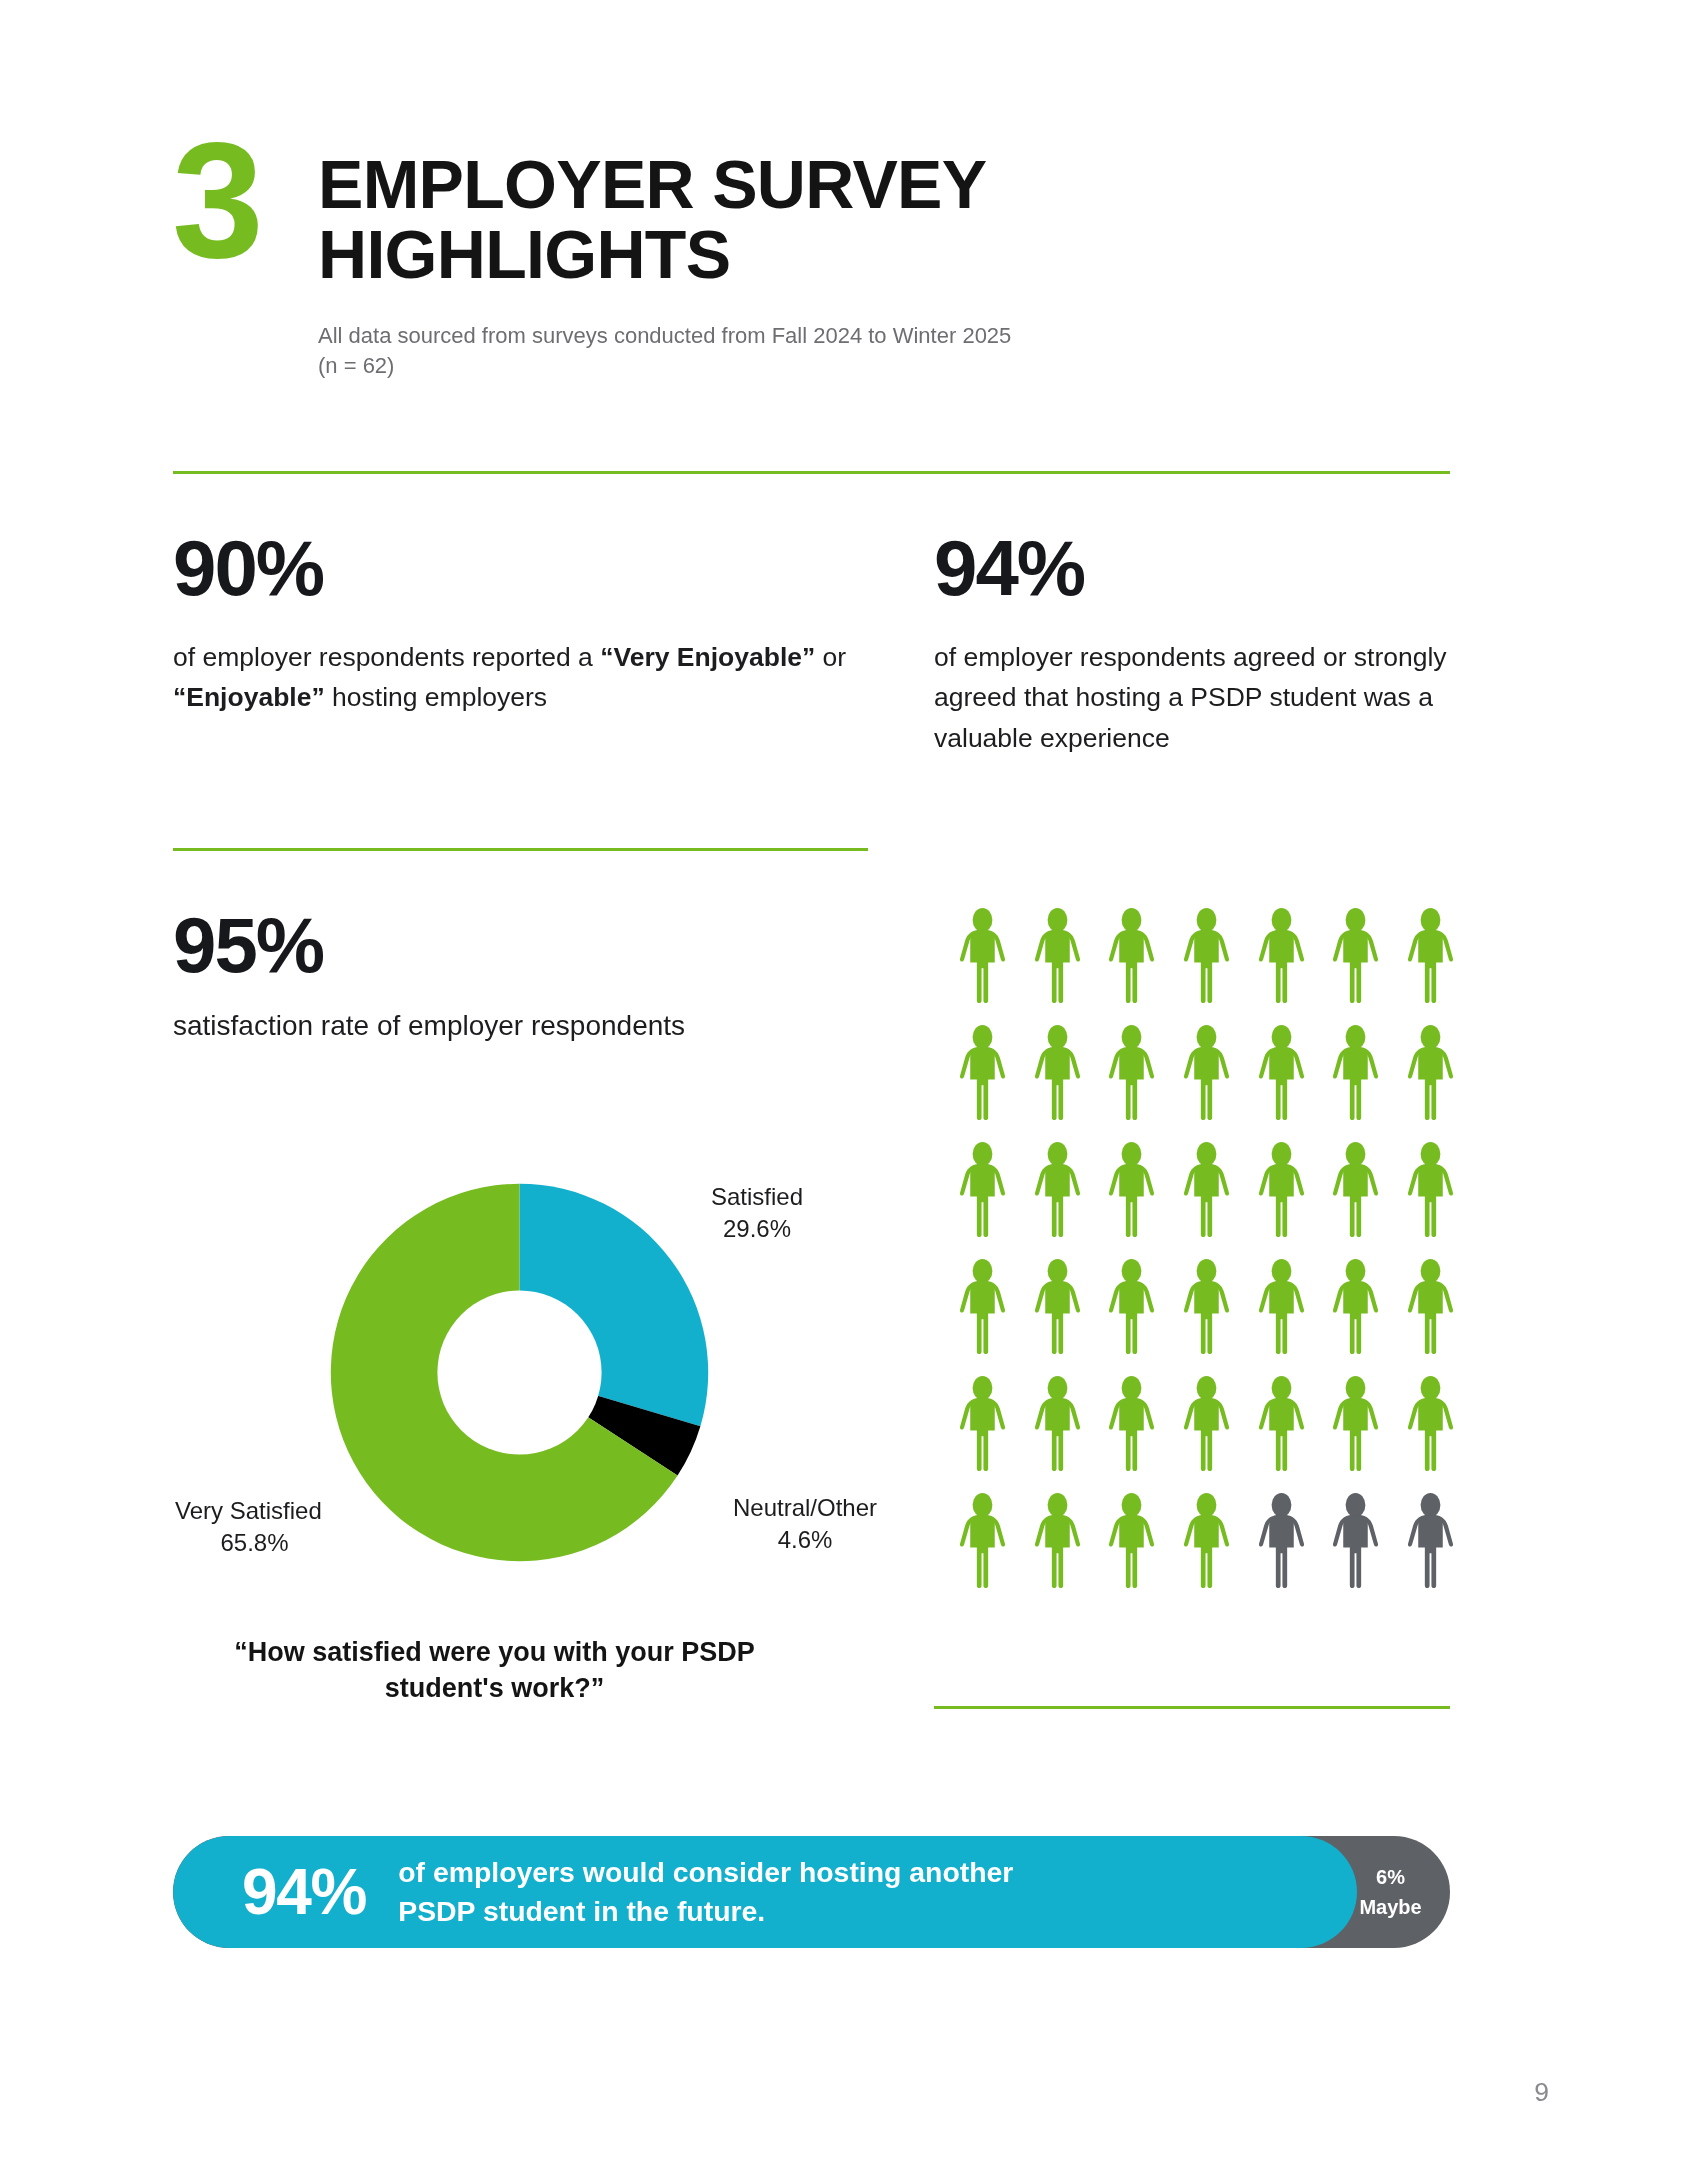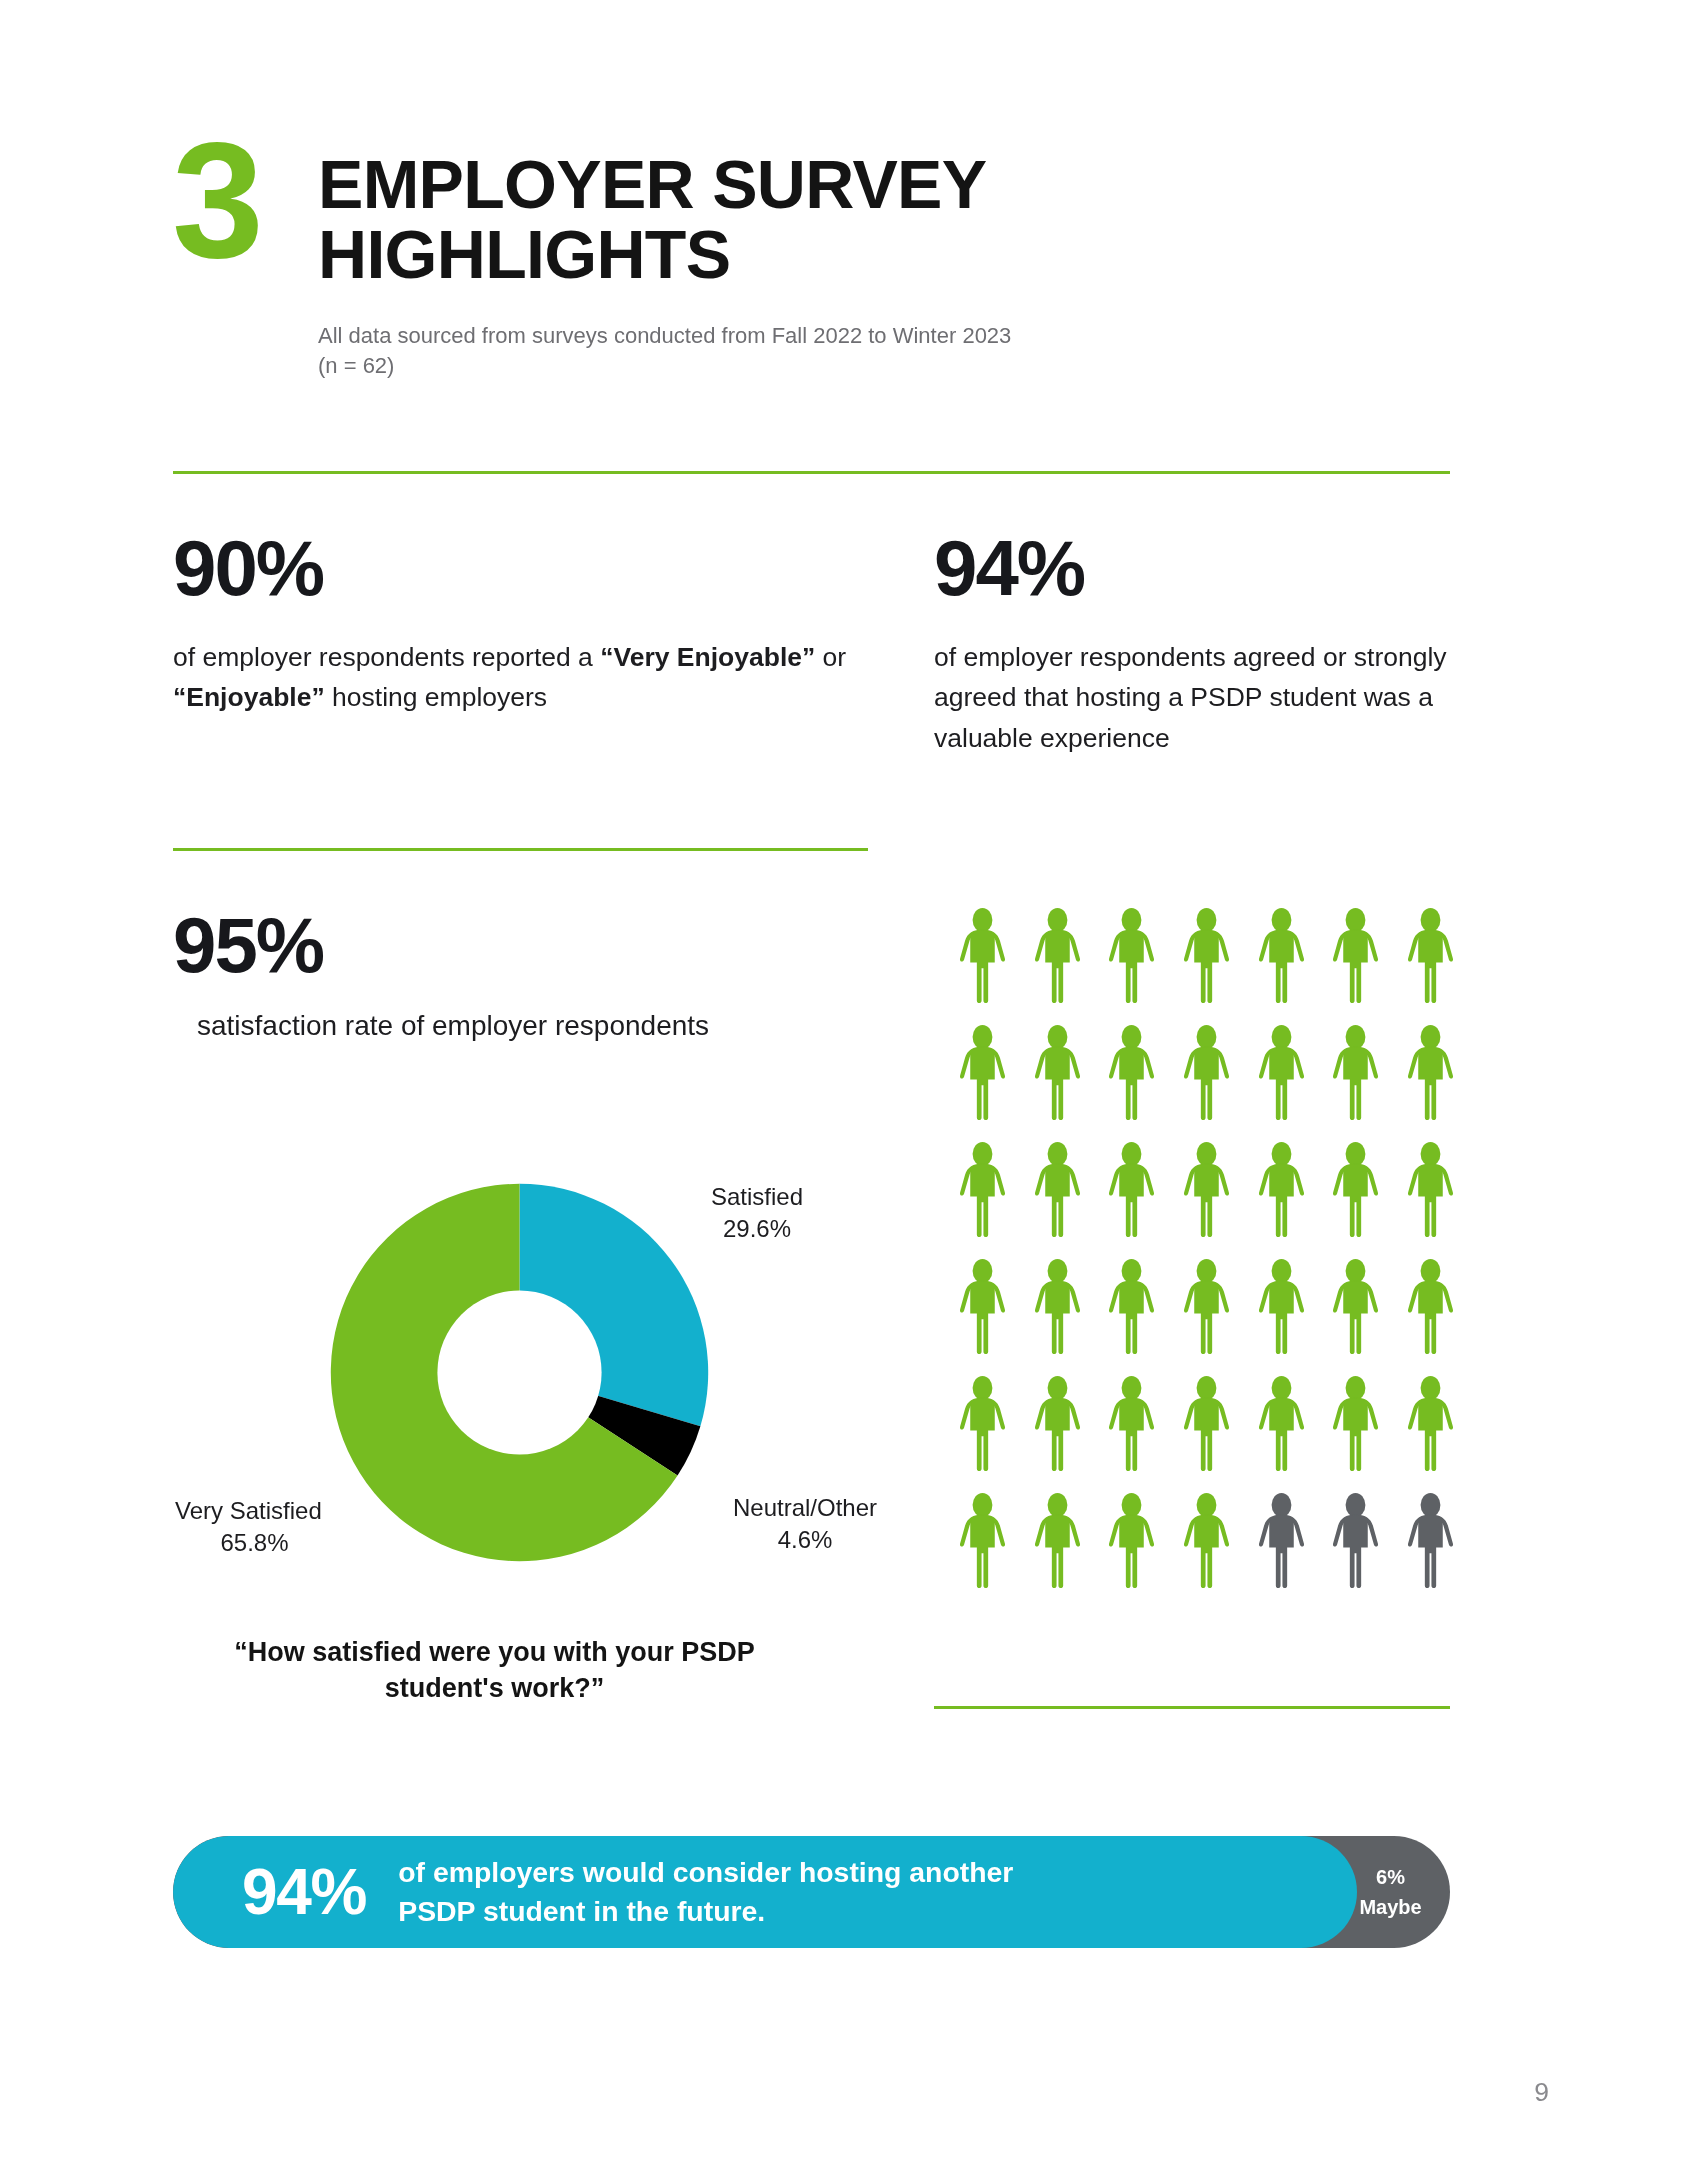--- a/index.html
+++ b/index.html
@@ -60,21 +60,21 @@
   .stat-body b { font-weight:700; }
 
   .stat-left-90  { position:absolute; left:173px; top:529px;  width:681px; }
   .stat-left-90 .stat-body { margin-top:30px; }
 
   .stat-right-94 { position:absolute; left:934px; top:529px; width:543px; }
   .stat-right-94 .stat-body { margin-top:30px; }
 
   .stat-left-95  { position:absolute; left:173px; top:906px; width:681px; }
   .stat-left-95 .stat-sub {
-    margin-top:22.5px; margin-left:24px;
+    margin-top:22.5px; margin-left:0;
     font-size:28px; line-height:1.38; color:#1d1d20; font-weight:400;
   }
 
   
   .donut-wrap { position:absolute; left:301px; top:1154px; width:437px; height:437px; }
   .donut-wrap svg { display:block; }
 
   .donut-label { position:absolute; font-size:24px; line-height:1.35; color:#1d1d20; }
   .lbl-satisfied { left:711px; top:1181px; text-align:left; }
   .lbl-neutral   { left:733px; top:1492px; text-align:left; }
@@ -131,21 +131,21 @@
 <body>
 
 <div class="page">
 
   <div class="header">
     <div class="hdr-row">
       <div class="big-number">3</div>
       <div class="hdr-text">
         <div class="hdr-title">EMPLOYER SURVEY HIGHLIGHTS</div>
         <div class="hdr-sub">
-          <div>All data sourced from surveys conducted from Fall 2022 to Winter 2023</div>
+          <div>All data sourced from surveys conducted from Fall 2024 to Winter 2025</div>
           <div>(n = 62)</div>
         </div>
       </div>
     </div>
   </div>
 
   <div class="rule-top"></div>
   <div class="rule-mid"></div>
   <div class="rule-bottom"></div>
 

